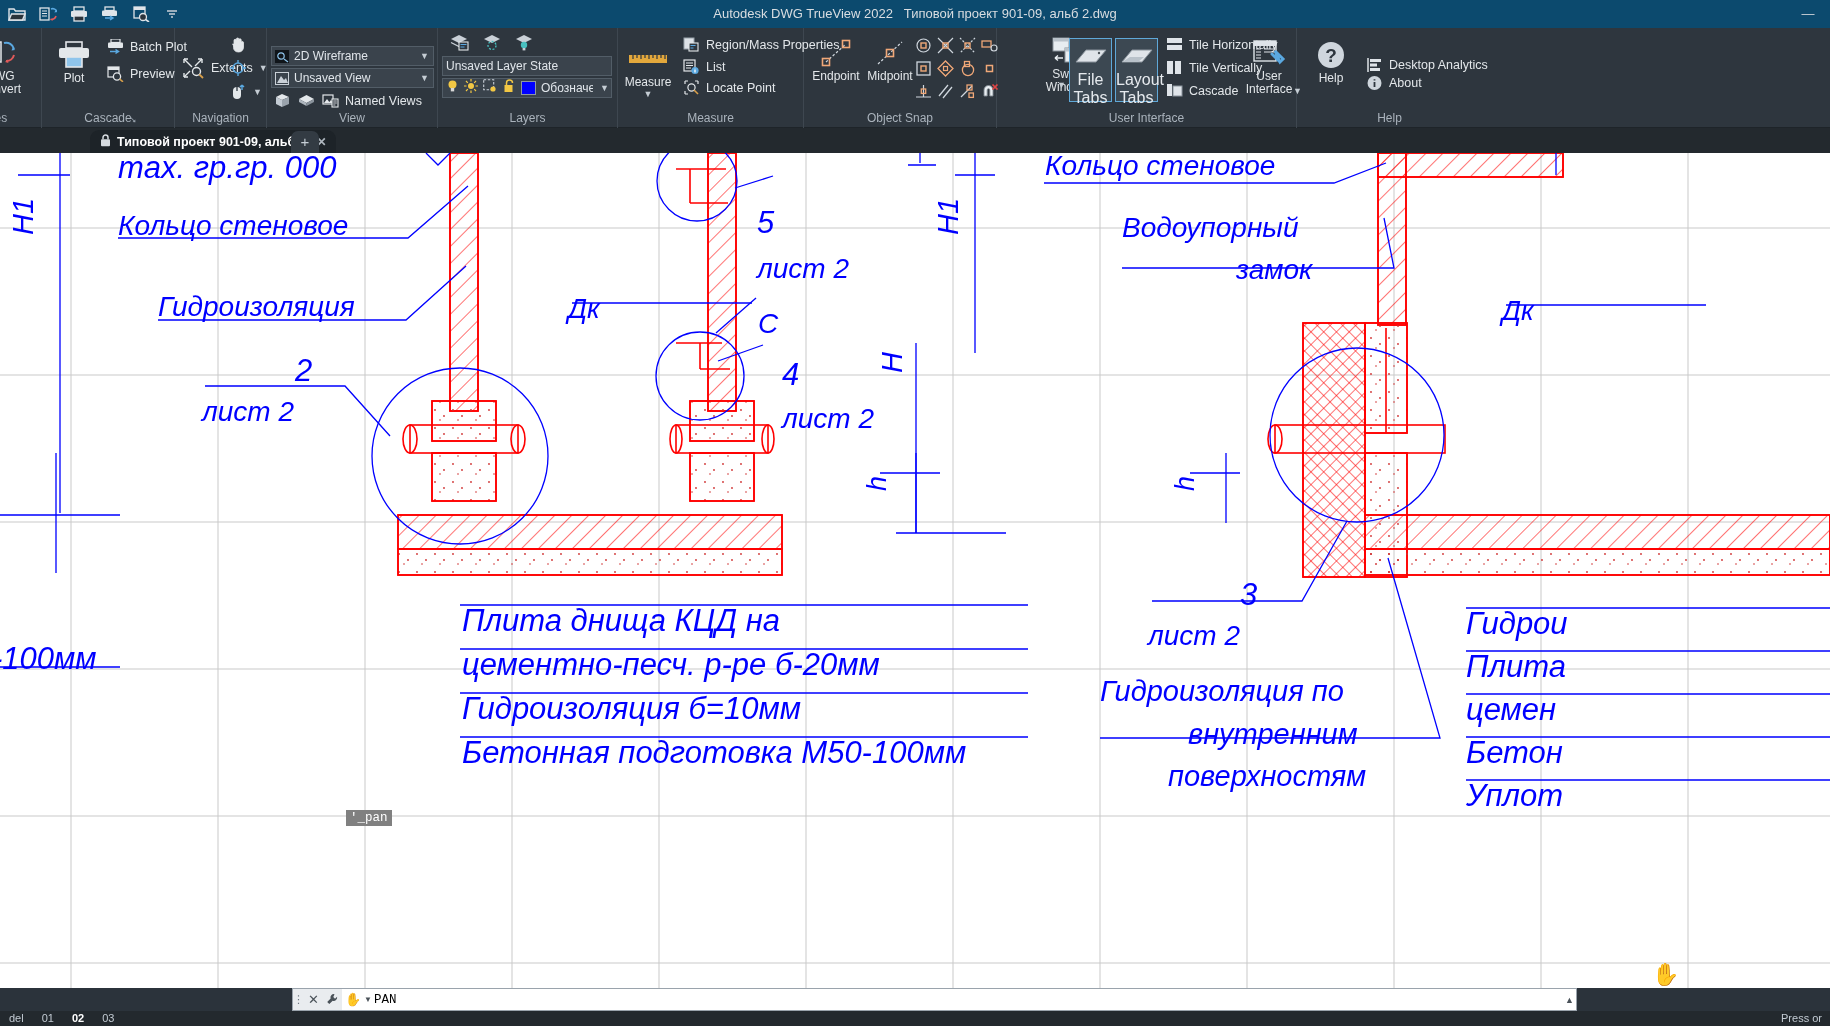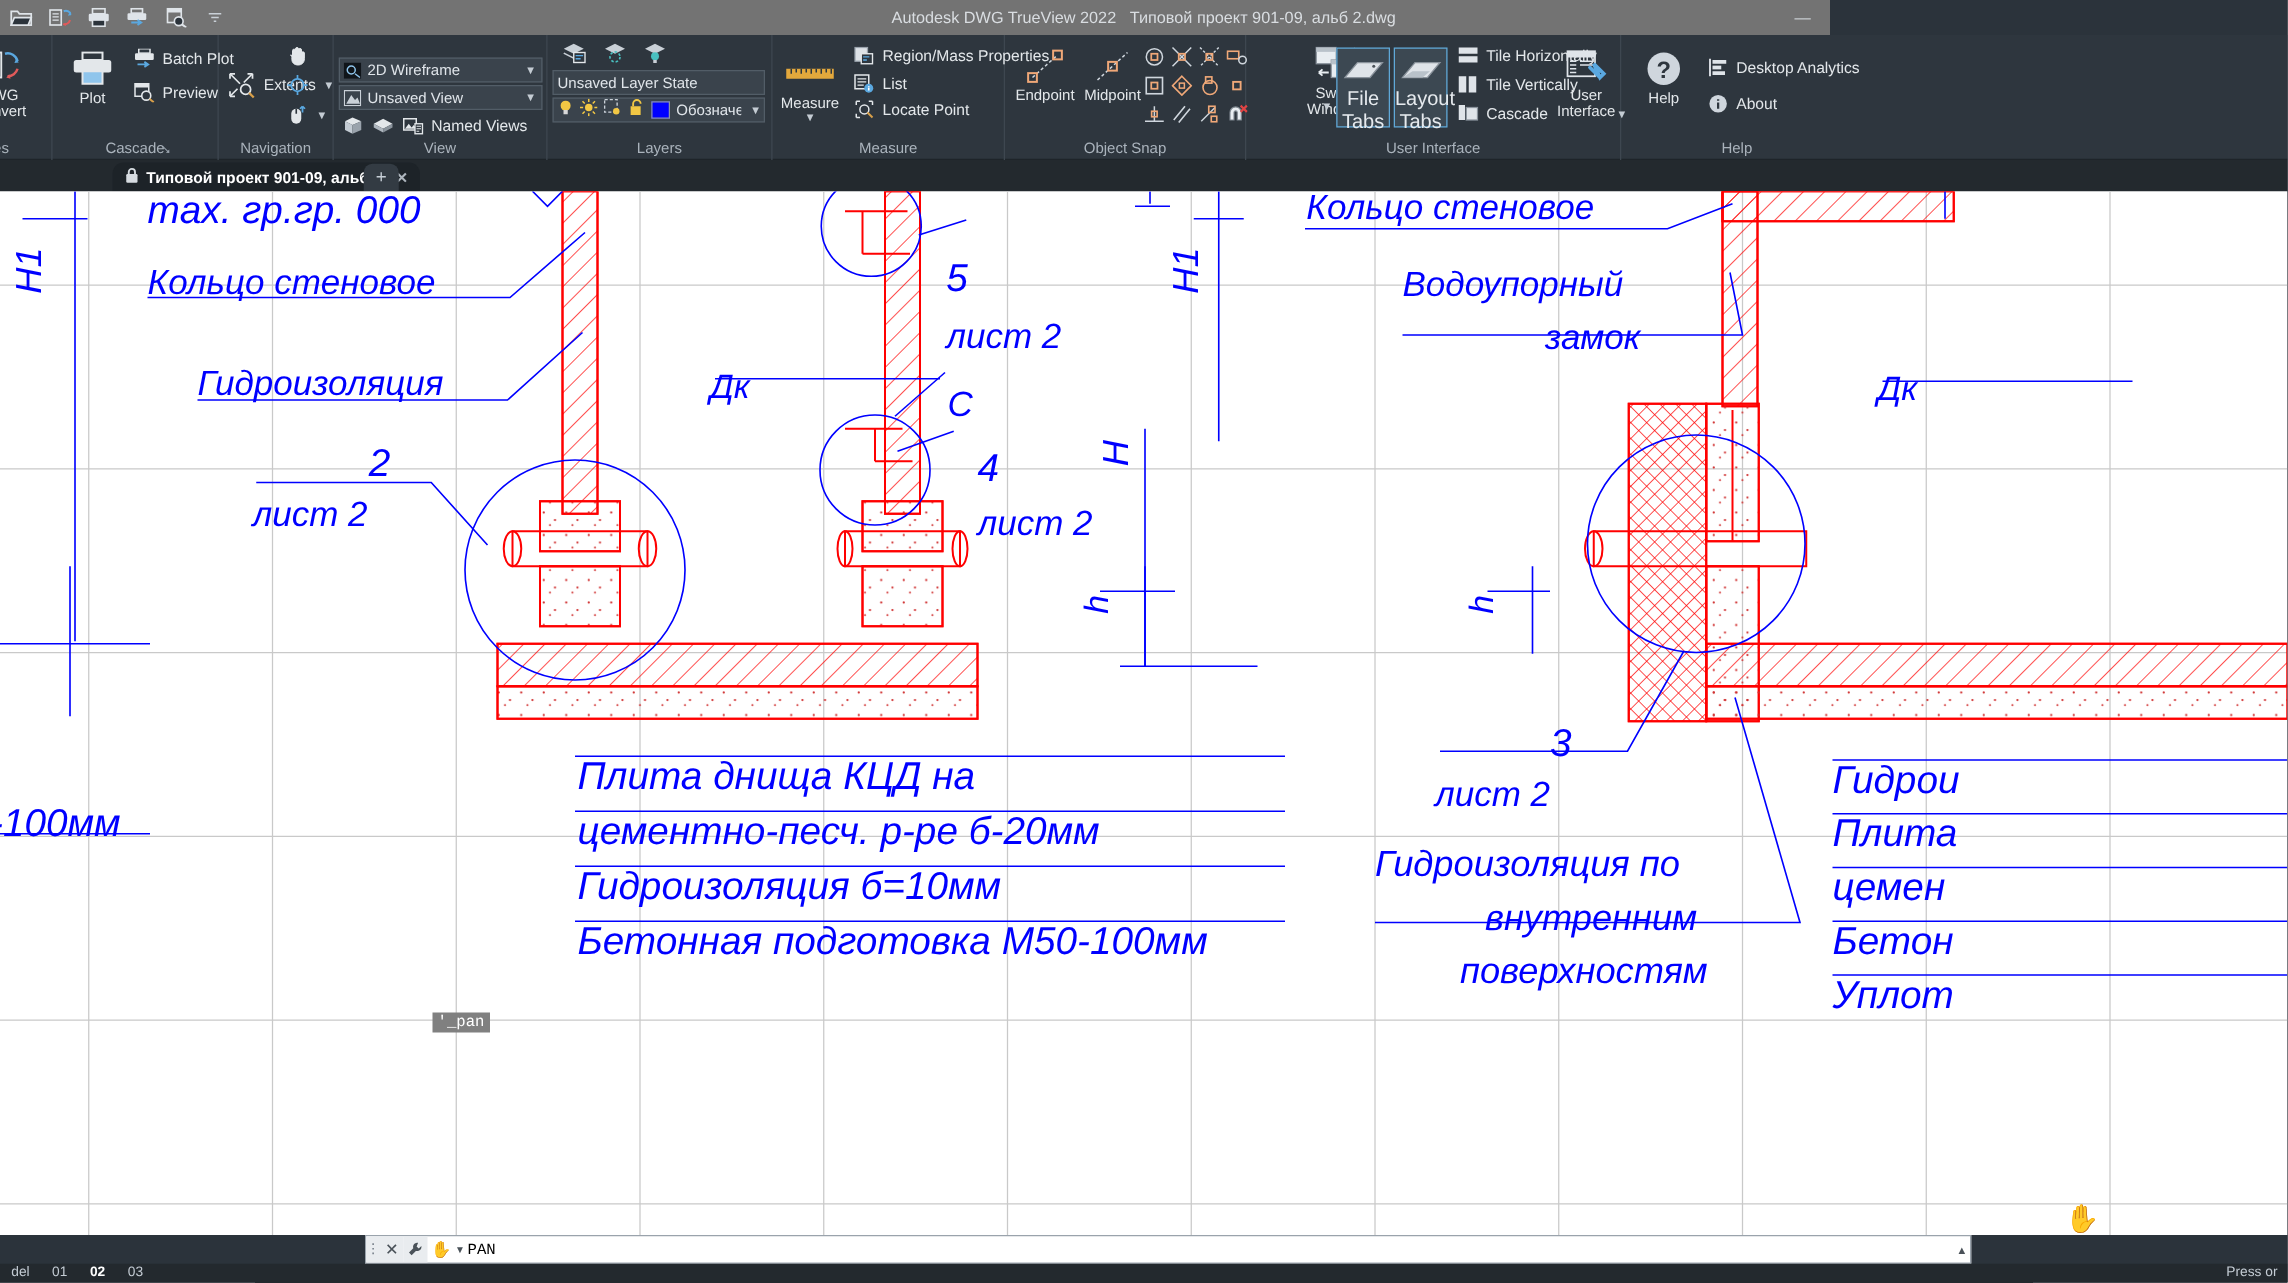--- a/index.html
+++ b/index.html
@@ -7,22 +7,22 @@
     margin: 0; padding: 0;
     width: 1830px; height: 1026px;
     overflow: hidden;
     font-family: "Liberation Sans", sans-serif;
     background: #23292e;
   }
   #app { position: relative; width: 1830px; height: 1026px; background: #2b333b; }
 
   
   .titlebar {
-    position: absolute; left: 0; top: 0; width: 1464px; height: 28px;
-    background: #737373;
+    position: absolute; left: 0; top: 0; width: 1830px; height: 28px;
+    background: #0c4a6e;
   }
   .qat { position: absolute; left: 6px; top: 1px; display: flex; align-items: center; gap: 9px; height: 26px; }
   .qat .qicon { width: 22px; height: 22px; display: flex; align-items: center; justify-content: center; }
   .title-text {
     position: absolute; left: 0; top: 0; width: 1830px; height: 28px;
     line-height: 28px; text-align: center; color: #d9dde1; font-size: 13px;
     white-space: pre;
   }
   .win-ctrl { position: absolute; right: 4px; top: 0; height: 28px; display: flex; align-items: center; }
   .win-ctrl div { width: 36px; height: 28px; color: #cfd4d9; font-size: 13px; text-align: center; line-height: 28px; }
@@ -627,21 +627,21 @@
       <div class="panel-body">
         <div class="bigbtn" style="left:6px; top:8px;">
           <div class="glyph">
             <svg width="34" height="32" viewBox="0 0 34 32">
                 <circle cx="17" cy="16" r="13" fill="#cfd6dd"></circle>
                 <text x="17" y="23" font-family="Liberation Sans, sans-serif" font-size="19" font-weight="bold" fill="#2e363e" text-anchor="middle">?</text>
               </svg>
           </div>
           <div class="lbl">Help</div>
         </div>
-        <div class="smbtn" style="left:66px; top:13px;">
+        <div class="smbtn" style="left:66px; top:24px;">
           <span class="ic">
             <svg width="17" height="16" viewBox="0 0 17 16">
                 <path d="M2 1v14" stroke="#dfe4e9" stroke-width="1.5"></path>
                 <rect x="4" y="2" width="11" height="3" fill="#dfe4e9"></rect>
                 <rect x="4" y="6.5" width="7" height="3" fill="#dfe4e9"></rect>
                 <rect x="4" y="11" width="10" height="3" fill="#dfe4e9"></rect>
               </svg>
           </span>
           <span>Desktop Analytics</span>
         </div>

